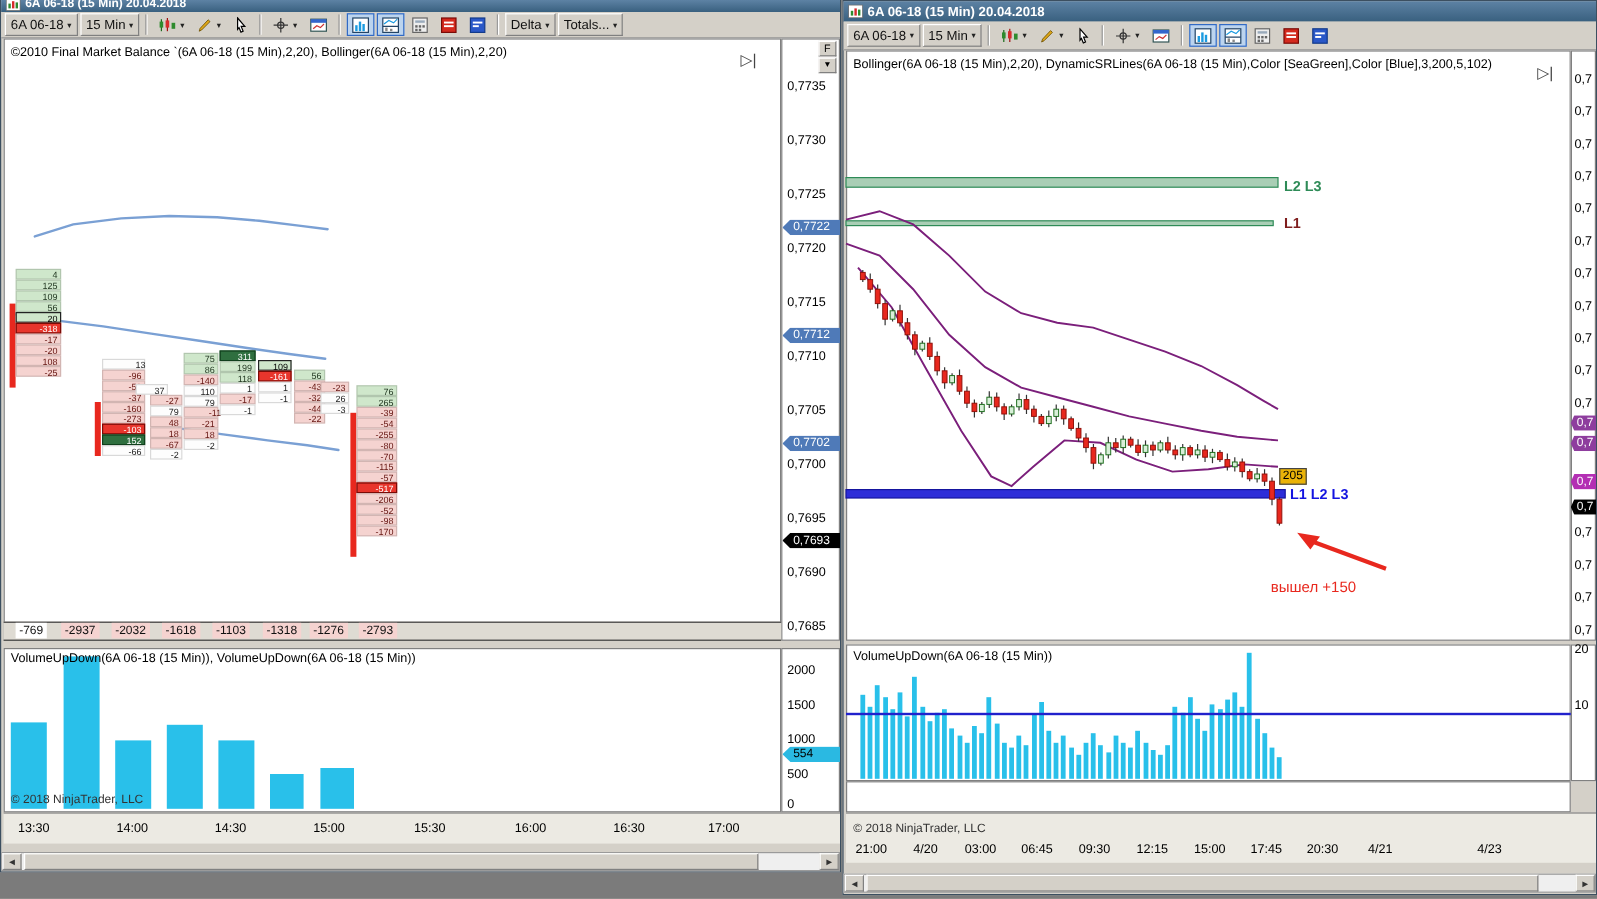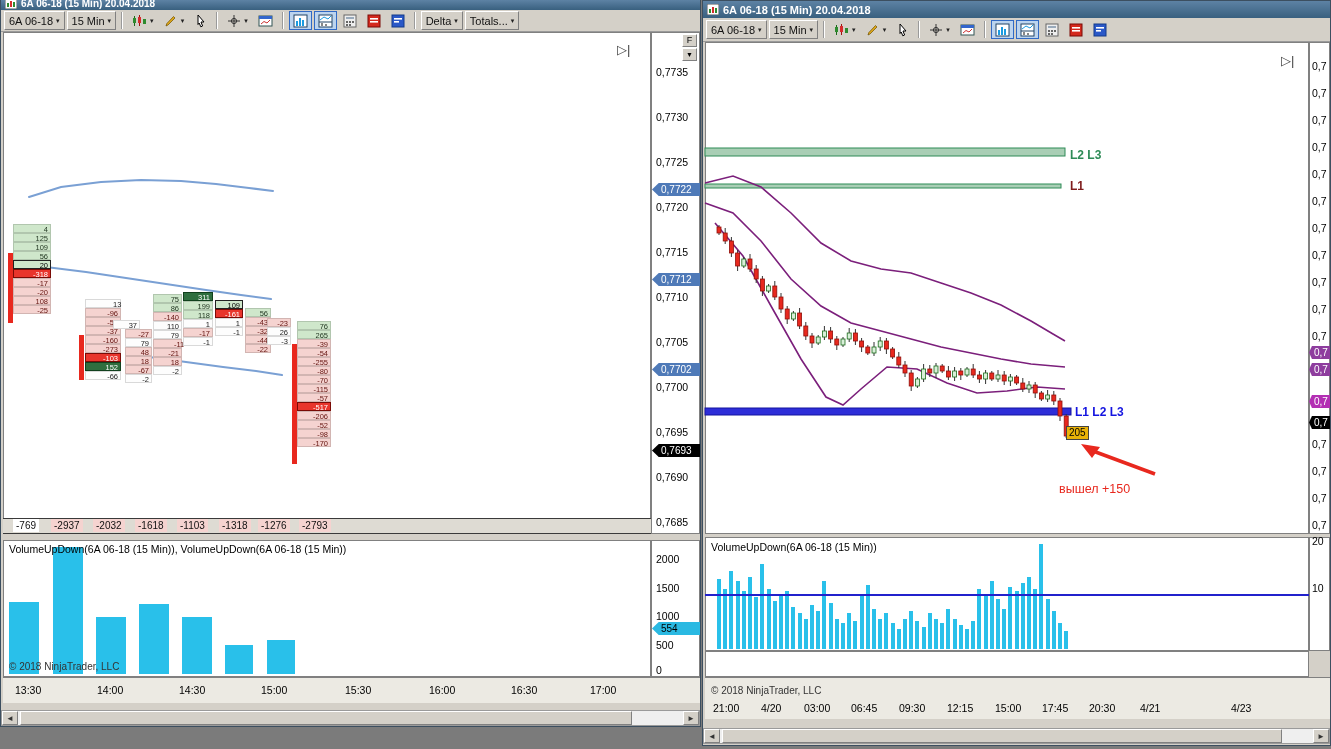--- a/index.html
+++ b/index.html
@@ -34,21 +34,21 @@
   .copyright{position:absolute;font-size:10px;color:#333;z-index:5;}
   .taxis-strip{position:absolute;background:#eceae3;border-top:1px solid #808080;}
   .taxis-label{position:absolute;font-size:10.5px;color:#000;top:7px;white-space:nowrap;}
   .hscroll{position:absolute;height:16px;background:#efefef;border:1px solid #9a9a9a;display:flex;align-items:stretch;}
   .sb-btn{width:16px;background:#d4d0c8;border:1px solid;border-color:#fff #808080 #808080 #fff;font-size:8px;text-align:center;line-height:14px;color:#333;}
   .sb-track{flex:1;position:relative;}
   .sb-thumb{position:absolute;top:0;bottom:0;background:#d4d0c8;border:1px solid;border-color:#fff #808080 #808080 #fff;}
   .flag{position:absolute;font-size:13px;color:#444;z-index:6;cursor:default;}
   .mini-btn{position:absolute;width:15px;height:13px;background:#d4d0c8;border:1px solid;border-color:#fff #808080 #808080 #fff;font-size:9px;line-height:11px;text-align:center;padding:0;z-index:7;}
   .sr-label{position:absolute;font-weight:bold;font-size:12px;z-index:6;white-space:nowrap;}
-  .price-tag{position:absolute;background:#eab308;border:1px solid #444;font-size:10px;line-height:12px;padding:0 2px;z-index:6;margin-top:36px;}
+  .price-tag{position:absolute;background:#eab308;border:1px solid #444;font-size:10px;line-height:12px;padding:0 2px;z-index:6;}
   .annotation{position:absolute;color:#e8281e;font-size:12.5px;z-index:6;white-space:nowrap;}
   .threshold{position:absolute;background:#2121cc;z-index:4;}
   svg.overlay{position:absolute;left:0;top:0;z-index:3;pointer-events:none;}
   .title-ico{display:inline-flex;}
 </style>
 </head>
 <body>
 
 <div id="desktop">
 
@@ -180,20 +180,21 @@
           <span class="tb-arrow">▾</span>
         </button>
         <button class="tb-btn tb-combo">
           <span>Totals...</span>
           <span class="tb-arrow">▾</span>
         </button>
       </div>
 
     <div class="panel" style="left:2px;top:32px;width:648px;height:502px;"></div>
     <div class="panel" style="left:650px;top:32px;width:49px;height:502px;border-left:1px solid #808080;"></div>
+    <div class="ind-label" style="left:8px;top:38px;">©2010 Final Market Balance `(6A 06-18 (15 Min),2,20), Bollinger(6A 06-18 (15 Min),2,20)</div>
     <span class="flag" style="left:616px;top:42px;">▷|</span>
     <button class="mini-btn" style="left:681px;top:34px;">F</button>
     <button class="mini-btn" style="left:681px;top:48px;font-size:7px;">▼</button>
     <svg class="overlay" id="svg-left" width="701" height="534">
         <polyline points="28,197 60,187 100,182 140,180 180,181 215,184 248,188 272,191" fill="none" stroke="#7aa0d4" stroke-width="2" stroke-linecap="round"></polyline>
         <polyline points="12,262 45,267 85,272 125,278 165,284 205,290 240,295 270,299" fill="none" stroke="#7aa0d4" stroke-width="2" stroke-linecap="round"></polyline>
         <polyline points="148,357 185,362 222,367 255,371 281,375" fill="none" stroke="#7aa0d4" stroke-width="2" stroke-linecap="round"></polyline>
       </svg>
     <div id="fp-left">
         <div class="fp-cell fp-g" style="left: 12px; top: 224px; width: 38px;">4</div>
@@ -456,20 +457,21 @@
               <rect x="1" y="1" width="12" height="12" fill="#2a58c8" stroke="#123a8a"></rect>
               <rect x="3" y="4" width="8" height="1.6" fill="#fff"></rect>
               <rect x="3" y="7" width="5" height="1.6" fill="#fff"></rect>
             </svg>
           </span>
         </button>
       </div>
 
     <div class="panel" style="left:2px;top:41px;width:604px;height:492px;"></div>
     <div class="panel" style="left:606px;top:41px;width:21px;height:492px;border-left:1px solid #808080;"></div>
+    <div class="ind-label" style="left:8px;top:47px;">Bollinger(6A 06-18 (15 Min),2,20), DynamicSRLines(6A 06-18 (15 Min),Color [SeaGreen],Color [Blue],3,200,5,102)</div>
     <span class="flag" style="left:578px;top:52px;">▷|</span>
     <svg class="overlay" id="svg-right" width="629" height="533">
         <rect x="2" y="147" width="360" height="8" fill="#a9ceb5" stroke="#2e8b57" stroke-width="1"></rect>
         <rect x="2" y="183" width="356" height="4" fill="#a9ceb5" stroke="#2e8b57" stroke-width="1"></rect>
         <rect x="2" y="407" width="366" height="7" fill="#2d2dd8" stroke="#15159f" stroke-width="1"></rect>
         <polyline points="2,182 30,175 58,186 88,212 118,242 148,260 178,268 208,272 238,282 268,292 298,304 328,320 350,333 362,340" fill="none" stroke="#7b1f7b" stroke-width="1.6"></polyline>
         <polyline points="2,202 30,212 58,240 88,278 118,305 148,322 178,330 208,338 238,346 268,352 298,358 328,363 362,366" fill="none" stroke="#7b1f7b" stroke-width="1.6"></polyline>
         <polyline points="12,222 40,255 68,305 98,358 123,396 140,404 158,388 184,366 214,368 244,382 274,392 304,390 334,386 362,388" fill="none" stroke="#7b1f7b" stroke-width="1.6"></polyline>
         <line x1="16" y1="224" x2="16" y2="234" stroke="#333" stroke-width="1"></line>
         <rect x="14" y="226" width="4" height="6" fill="#e8281e" stroke="#8f100a" stroke-width="0.8"></rect>

